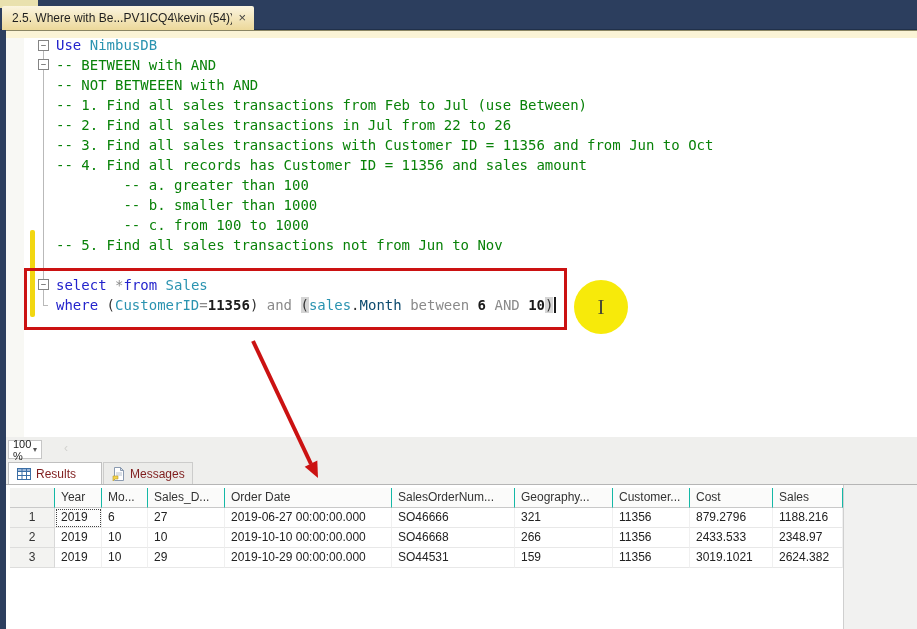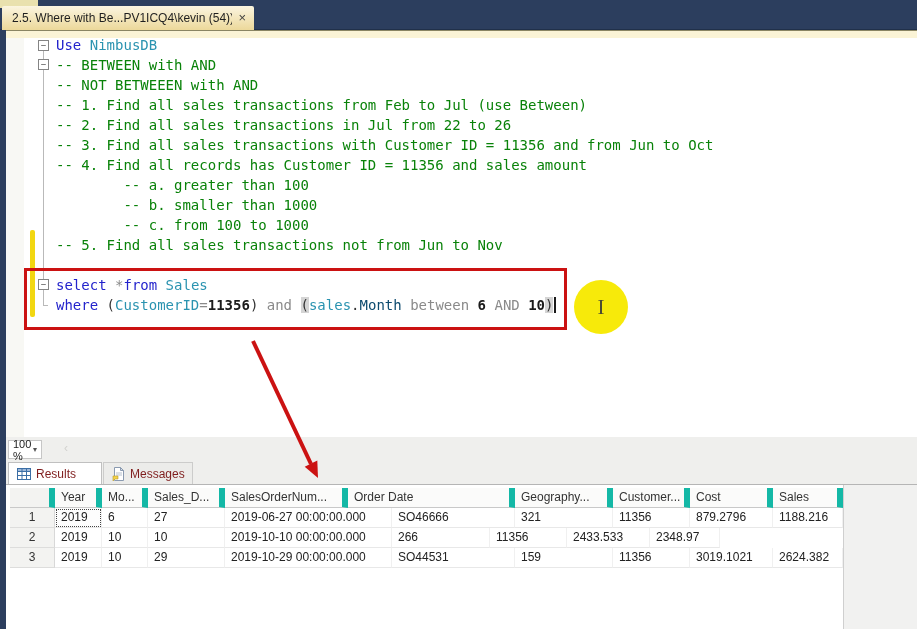--- a/index.html
+++ b/index.html
@@ -62,21 +62,21 @@
   .rtab-results { left:2px; width:94px; background:#ffffff; border:1px solid #c0c0c0; border-bottom:none; }
   .rtab-messages { left:97px; width:90px; background:#ececea; border:1px solid #cccccb; border-bottom:none; }
   .rtab svg { flex:none; }
 
   
   .results { position:absolute; left:6px; top:484px; width:911px; height:145px; background:#fff; border-top:1px solid #b5b5b5; }
   .grid { position:absolute; left:4px; top:3px; }
   .grow, .ghead-row { display:flex; }
   .gcell { height:20px; line-height:19px; font-size:12px; color:#222; padding-left:6px; overflow:hidden; white-space:nowrap;
            border-right:1px solid #f0f0f0; border-bottom:1px solid #e8e8e8; }
-  .ghead { background:#fbfbfa; color:#333; border-bottom:1px solid #c9c9c9; border-right:6px solid #14b8a6; }
+  .ghead { background:#fbfbfa; color:#333; border-bottom:1px solid #c9c9c9; border-right:1px solid #14b8a6; }
   .ghead.c0 { background:#f3f3f1; }
   .grownum { background:#f3f3f1; text-align:center; padding-left:0; color:#333;
              border-right:1px solid #d8d8d8; border-bottom:1px solid #dddddc; }
   .selected { outline:1px dotted #444; outline-offset:-2px; background:#fdfdfd; }
   .c0{width:45px}.c1{width:47px}.c2{width:46px}.c3{width:77px}.c4{width:167px}
   .c5{width:123px}.c6{width:98px}.c7{width:77px}.c8{width:83px}.c9{width:70px}
   .grid-empty-right { position:absolute; left:837px; top:0; right:0; bottom:0; background:#f1f1f0; border-left:1px solid #cfcfcf; }
 </style>
 </head>
 <body>
@@ -138,22 +138,22 @@
 </div>
 
 <div class="results">
   <div class="grid-empty-right"></div>
   <div class="grid">
     <div class="ghead-row">
         <div class="gcell ghead c0"></div>
         <div class="gcell ghead c1">Year</div>
         <div class="gcell ghead c2">Mo...</div>
         <div class="gcell ghead c3">Sales_D...</div>
+        <div class="gcell ghead c4">Order Date</div>
         <div class="gcell ghead c5">SalesOrderNum...</div>
-        <div class="gcell ghead c4">Order Date</div>
         <div class="gcell ghead c6">Geography...</div>
         <div class="gcell ghead c7">Customer...</div>
         <div class="gcell ghead c8">Cost</div>
         <div class="gcell ghead c9">Sales</div>
       </div>
     <div>
         <div class="grow">
           <div class="gcell c0 grownum">1</div>
           <div class="gcell c1 selected">2019</div>
           <div class="gcell c2">6</div>
@@ -164,20 +164,21 @@
           <div class="gcell c7">11356</div>
           <div class="gcell c8">879.2796</div>
           <div class="gcell c9">1188.216</div>
         </div>
         <div class="grow">
           <div class="gcell c0 grownum">2</div>
           <div class="gcell c1">2019</div>
           <div class="gcell c2">10</div>
           <div class="gcell c3">10</div>
           <div class="gcell c4">2019-10-10 00:00:00.000</div>
+          <div class="gcell c5">SO46668</div>
           <div class="gcell c6">266</div>
           <div class="gcell c7">11356</div>
           <div class="gcell c8">2433.533</div>
           <div class="gcell c9">2348.97</div>
         </div>
         <div class="grow">
           <div class="gcell c0 grownum">3</div>
           <div class="gcell c1">2019</div>
           <div class="gcell c2">10</div>
           <div class="gcell c3">29</div>

